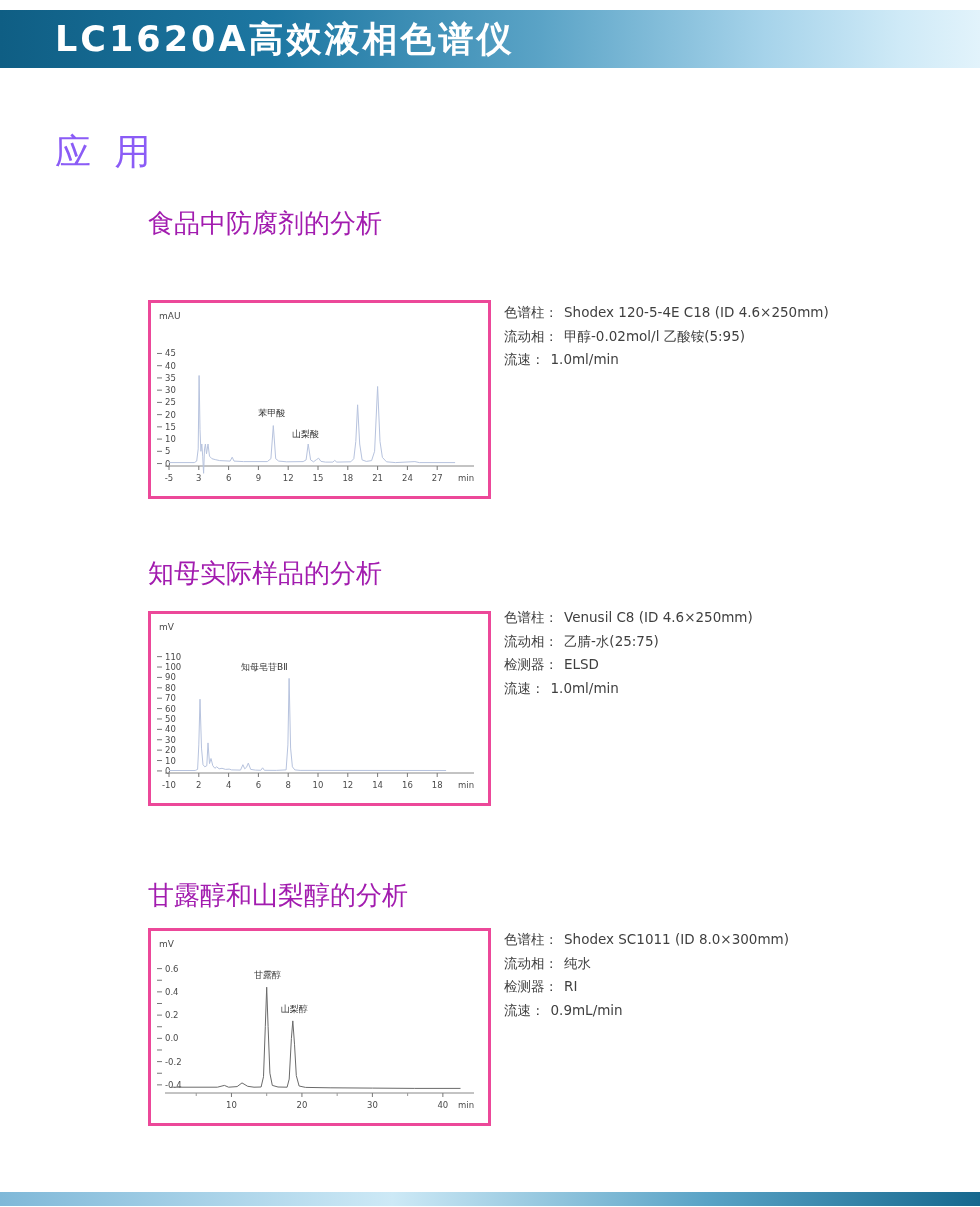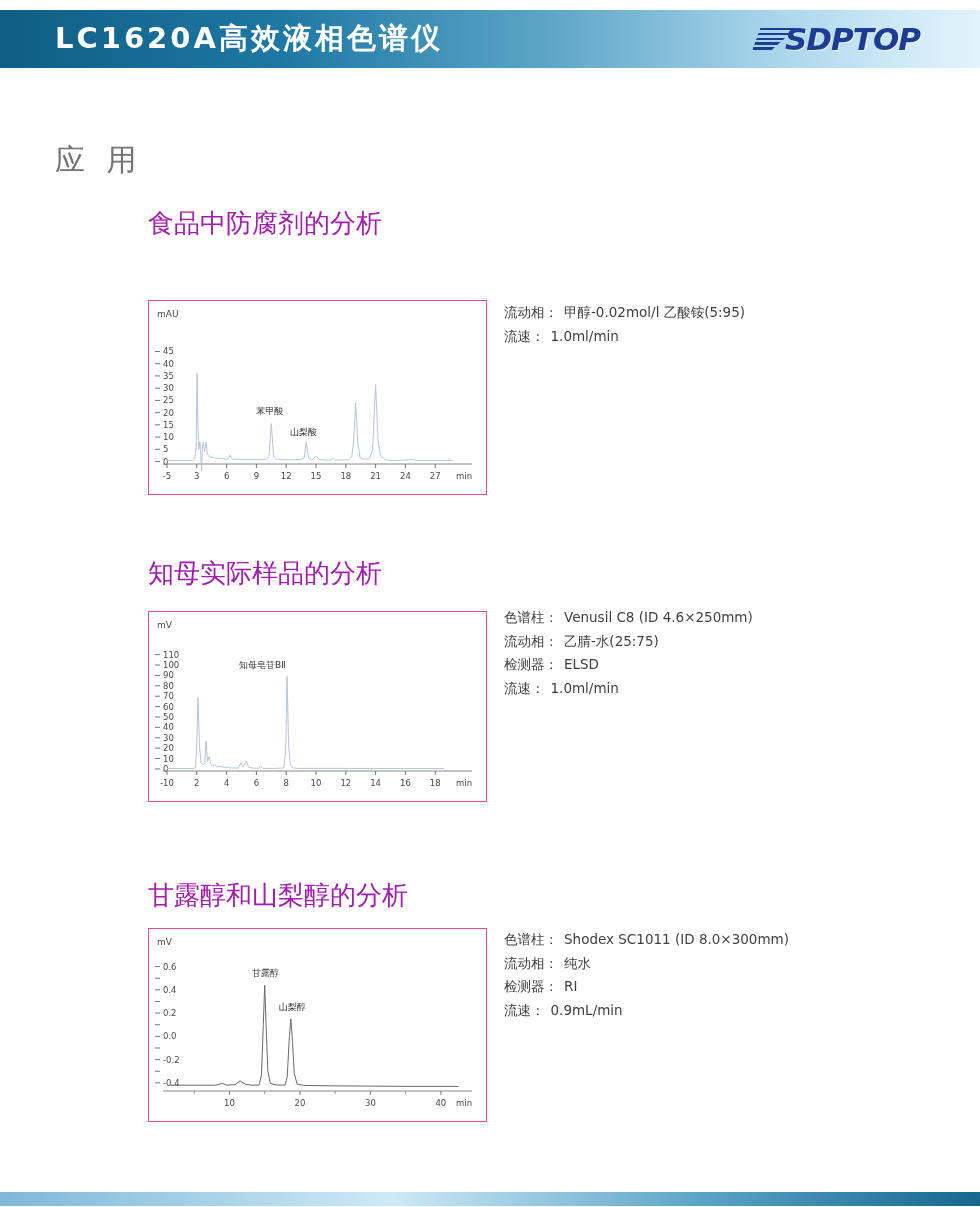--- a/index.html
+++ b/index.html
@@ -8,42 +8,42 @@
     font-family:"DejaVu Sans","Liberation Sans",sans-serif;
     -webkit-font-smoothing:antialiased;
   }
   
   .header{
     position:absolute;top:10px;left:0;width:980px;height:58px;
     background:linear-gradient(90deg,#0f5e84 0%,#1d77a2 28%,#5aa3c6 55%,#a6d3ea 78%,#cfeaf7 92%,#e2f3fb 100%);
     display:flex;align-items:center;
   }
   .header-title{
-    color:#ffffff;font-size:29px;font-weight:bold;margin-left:55px;letter-spacing:3px;
+    color:#ffffff;font-size:35px;font-weight:bold;margin-left:55px;letter-spacing:3px;
     white-space:nowrap;
   }
   .logo{position:absolute;right:60px;top:50%;transform:translateY(-50%);display:flex;align-items:center;}
   .logo-stripes{
     width:36px;height:23px;margin-right:-7px;transform:skewX(-20deg);
     background:repeating-linear-gradient(to bottom,#1d3c92 0 2.4px,rgba(255,255,255,0) 2.4px 4.8px);
     clip-path:polygon(0 0,100% 0,52% 100%,0 100%);
   }
   .logo-text{
     font-size:31px;font-weight:900;font-style:italic;color:#1d3c92;letter-spacing:-1px;
     text-shadow:1px 1px 0 rgba(255,255,255,.65);
   }
   
-  .page-heading{position:absolute;left:55px;top:128px;font-size:30px;color:#737373;letter-spacing:6px;margin-top:12px;}
+  .page-heading{position:absolute;left:55px;top:128px;font-size:36px;color:#8b5cf6;letter-spacing:6px;}
   
   .sec-title{position:absolute;left:148px;font-size:26px;color:#a21caf;white-space:nowrap;}
   .sec-title.s1{top:206px;}
   .sec-title.s2{top:556px;}
   .sec-title.s3{top:878px;}
   
-  .chart{position:absolute;left:148px;width:337px;border:1px solid #ec4899;background:#fff;box-sizing:content-box;}
+  .chart{position:absolute;left:148px;width:337px;border:3px solid #ec4899;background:#fff;box-sizing:content-box;}
   .chart.c1{top:300px;height:193px;}
   .chart.c2{top:611px;height:189px;}
   .chart.c3{top:928px;height:192px;}
   .chart svg{display:block;}
   
   .specs{position:absolute;left:504px;font-size:13.5px;color:#3f3f3f;}
   .specs.p1{top:301px;}
   .specs.p2{top:606px;}
   .specs.p3{top:928px;}
   .spec-row{height:23.5px;line-height:23.5px;white-space:nowrap;}
@@ -52,24 +52,20 @@
   .footer{
     position:absolute;top:1192px;left:0;width:980px;height:14px;
     background:linear-gradient(90deg,#7fb8d8 0%,#cde9f6 40%,#5aa3c6 72%,#16688e 100%);
   }
 </style>
 </head>
 <body>
 
 <div class="header">
   <div class="header-title">LC1620A高效液相色谱仪</div>
-  <div class="logo">
-    <div class="logo-stripes"></div>
-    <div class="logo-text">SDPTOP</div>
-  </div>
 </div>
 
 <div class="page-heading">应 用</div>
 
 <div class="sec-title s1">食品中防腐剂的分析</div>
 <div class="chart c1">
     <svg width="337" height="193">
       <text x="8" y="16" text-anchor="start" font-size="9" fill="#4a4a4a">mAU</text>
       <line x1="6" y1="50.464285714285715" x2="11" y2="50.464285714285715" stroke="#777" stroke-width="1"></line>
       <text x="14" y="53.464285714285715" text-anchor="start" font-size="8.5" fill="#4a4a4a">45</text>
@@ -112,20 +108,21 @@
       <text x="256.4" y="178" text-anchor="middle" font-size="8.5" fill="#4a4a4a">24</text>
       <line x1="286.2" y1="163" x2="286.2" y2="167" stroke="#777" stroke-width="1"></line>
       <text x="286.2" y="178" text-anchor="middle" font-size="8.5" fill="#4a4a4a">27</text>
       <text x="315" y="178" text-anchor="middle" font-size="8.5" fill="#4a4a4a">min</text>
       <polyline points="18.0,159.6 43.3,159.6 45.7,158.1 47.2,145.9 48.1,72.5 49.0,126.3 49.9,148.3 50.8,141.0 51.7,153.2 52.6,170.3 53.5,145.9 54.4,141.0 55.5,150.8 57.0,141.0 58.5,153.2 60.9,155.7 64.2,156.6 68.7,157.6 79.1,158.1 81.2,154.2 83.0,158.1 92.5,158.6 116.3,158.6 119.9,155.7 122.3,122.6 124.7,155.7 127.7,158.1 135.7,158.8 152.1,158.6 155.1,156.9 157.2,141.0 159.6,156.9 162.5,158.8 165.5,156.6 167.6,155.2 170.0,158.4 174.5,159.1 181.9,159.1 183.7,157.4 185.8,159.1 199.8,158.8 202.8,155.7 204.8,138.5 206.6,101.8 208.7,141.0 211.1,156.9 215.3,158.4 220.6,157.6 223.6,148.3 226.6,83.5 229.0,138.5 231.4,154.4 235.5,158.8 244.5,159.6 263.9,158.6 268.3,159.6 304.1,159.6" fill="none" stroke="#b7c3de" stroke-width="1" stroke-linejoin="round"></polyline>
       <text x="120.81" y="112.84821428571428" text-anchor="middle" font-size="9" fill="#333">苯甲酸</text>
       <text x="154.484" y="133.64285714285714" text-anchor="middle" font-size="9" fill="#333">山梨酸</text>
     </svg>
   </div>
 <div class="specs p1">
+  <div class="spec-row"><span class="spec-label">色谱柱：</span><span class="spec-value">Shodex 120-5-4E C18  (ID 4.6×250mm)</span></div>
   <div class="spec-row"><span class="spec-label">流动相：</span><span class="spec-value">甲醇-0.02mol/l 乙酸铵(5:95)</span></div>
   <div class="spec-row"><span class="spec-label">流速：</span><span class="spec-value">1.0ml/min</span></div>
 </div>
 
 <div class="sec-title s2">知母实际样品的分析</div>
 <div class="chart c2">
     <svg width="337" height="189">
       <text x="8" y="16" text-anchor="start" font-size="9" fill="#4a4a4a">mV</text>
       <line x1="6" y1="42.625" x2="11" y2="42.625" stroke="#777" stroke-width="1"></line>
       <text x="14" y="45.625" text-anchor="start" font-size="8.5" fill="#4a4a4a">110</text>

